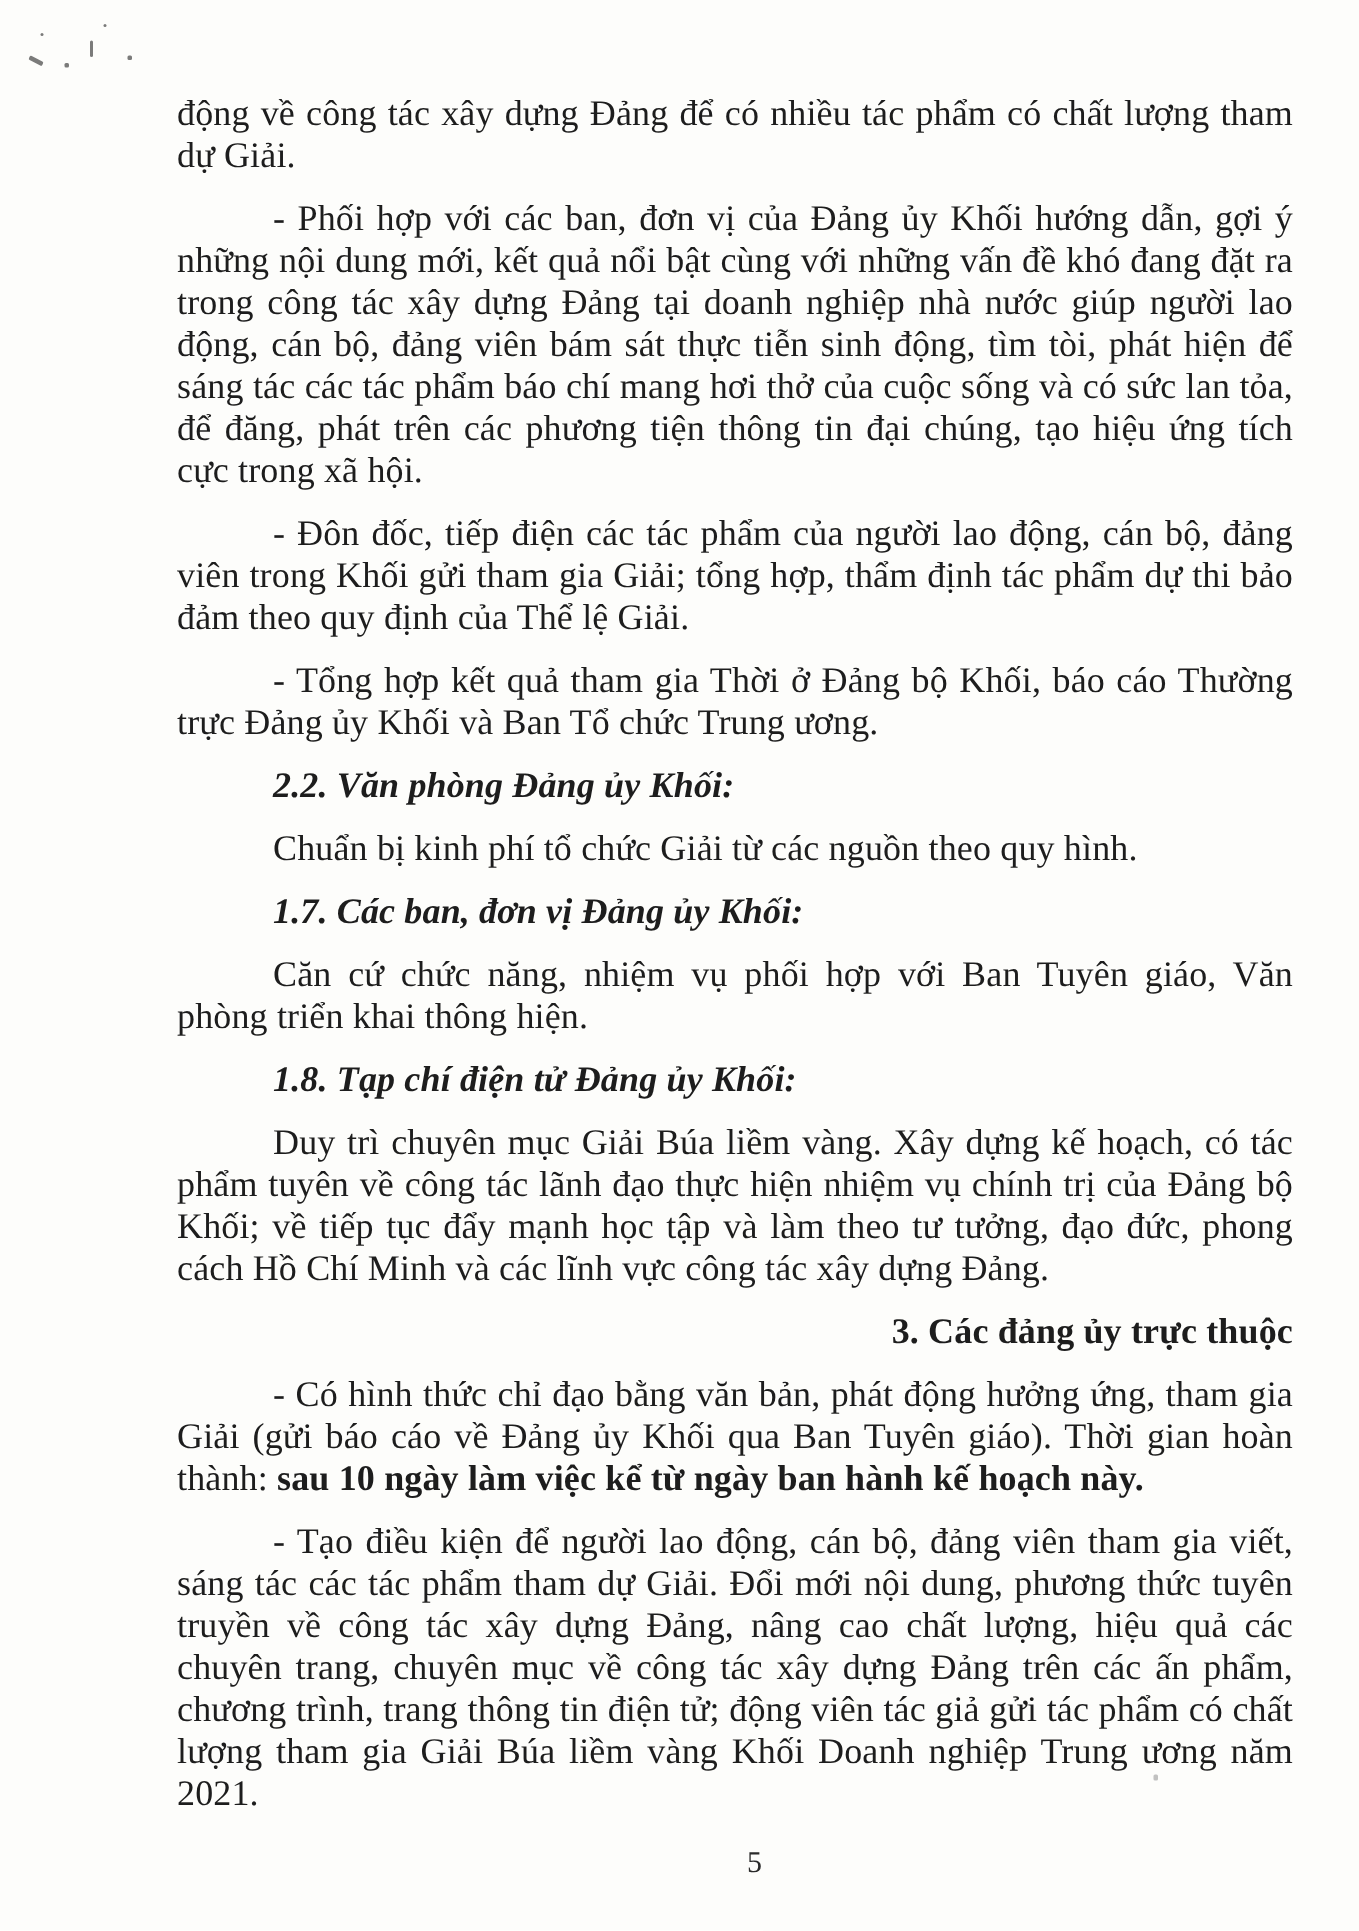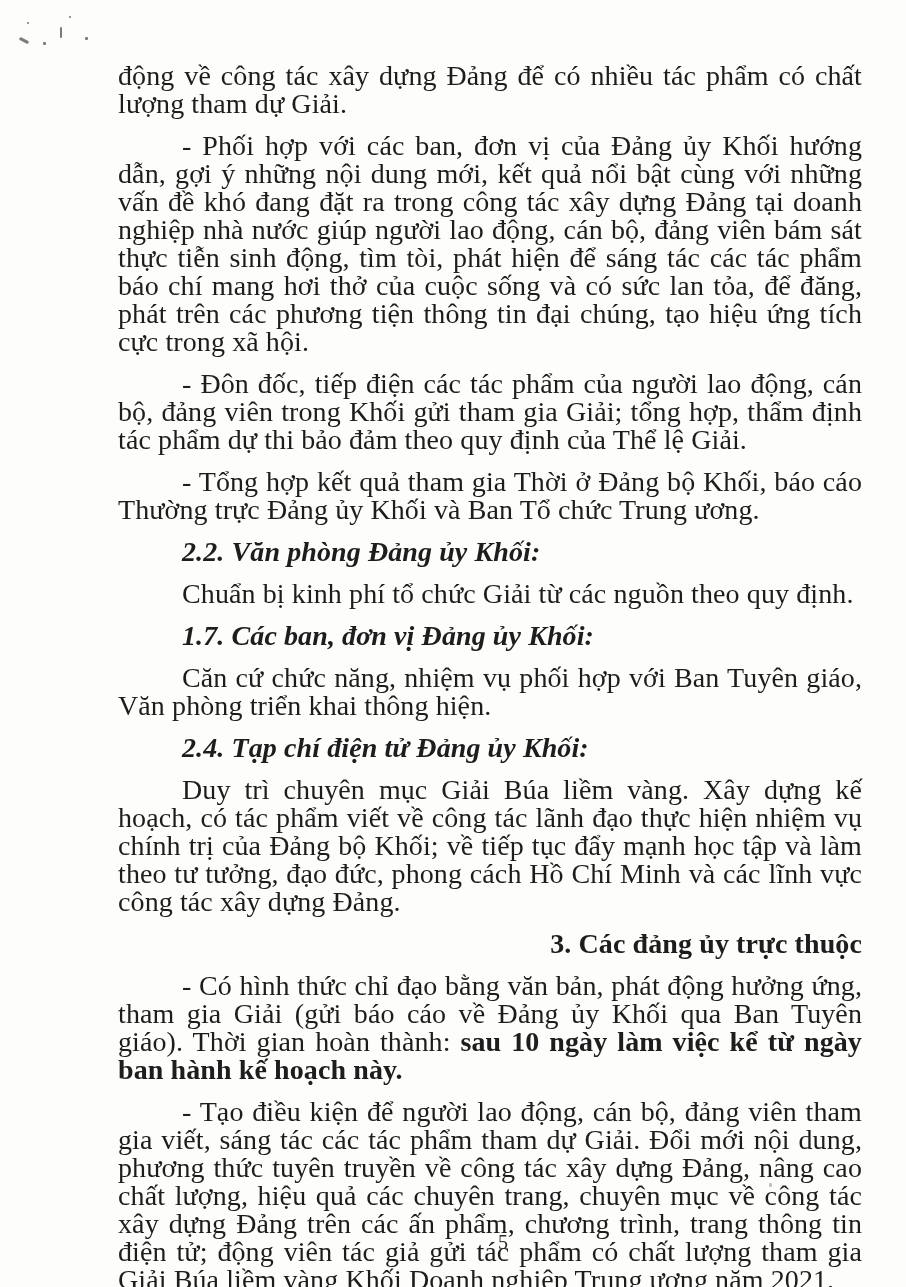--- a/index.html
+++ b/index.html
@@ -17,21 +17,21 @@
     color: #1d1d1d;
   }
   .content {
     position: absolute;
     left: 118px;
     top: 62px;
     width: 744px;
   }
   .para {
     margin: 0 0 14px 0;
-    font-size: 28px;
+    font-size: 24px;
     line-height: 28px;
     text-align: justify;
     text-indent: 64px;
     letter-spacing: 0.1px;
   }
   .para.noindent {
     text-indent: 0;
   }
   .heading-italic {
     font-style: italic;
@@ -87,29 +87,29 @@
     <p class="para noindent">động về công tác xây dựng Đảng để có nhiều tác phẩm có chất lượng tham dự Giải.</p>
 
     <p class="para">- Phối hợp với các ban, đơn vị của Đảng ủy Khối hướng dẫn, gợi ý những nội dung mới, kết quả nổi bật cùng với những vấn đề khó đang đặt ra trong công tác xây dựng Đảng tại doanh nghiệp nhà nước giúp người lao động, cán bộ, đảng viên bám sát thực tiễn sinh động, tìm tòi, phát hiện để sáng tác các tác phẩm báo chí mang hơi thở của cuộc sống và có sức lan tỏa, để đăng, phát trên các phương tiện thông tin đại chúng, tạo hiệu ứng tích cực trong xã hội.</p>
 
     <p class="para">- Đôn đốc, tiếp điện các tác phẩm của người lao động, cán bộ, đảng viên trong Khối gửi tham gia Giải; tổng hợp, thẩm định tác phẩm dự thi bảo đảm theo quy định của Thể lệ Giải.</p>
 
     <p class="para">- Tổng hợp kết quả tham gia Thời ở Đảng bộ Khối, báo cáo Thường trực Đảng ủy Khối và Ban Tổ chức Trung ương.</p>
 
     <p class="para heading-italic">2.2. Văn phòng Đảng ủy Khối:</p>
 
-    <p class="para">Chuẩn bị kinh phí tổ chức Giải từ các nguồn theo quy định.</p>
+    <p class="para">Chuẩn bị kinh phí tổ chức Giải từ các nguồn theo quy hình.</p>
 
     <p class="para heading-italic">1.7. Các ban, đơn vị Đảng ủy Khối:</p>
 
     <p class="para">Căn cứ chức năng, nhiệm vụ phối hợp với Ban Tuyên giáo, Văn phòng triển khai thông hiện.</p>
 
-    <p class="para heading-italic">2.4. Tạp chí điện tử Đảng ủy Khối:</p>
+    <p class="para heading-italic">1.8. Tạp chí điện tử Đảng ủy Khối:</p>
 
-    <p class="para">Duy trì chuyên mục Giải Búa liềm vàng. Xây dựng kế hoạch, có tác phẩm viết về công tác lãnh đạo thực hiện nhiệm vụ chính trị của Đảng bộ Khối; về tiếp tục đẩy mạnh học tập và làm theo tư tưởng, đạo đức, phong cách Hồ Chí Minh và các lĩnh vực công tác xây dựng Đảng.</p>
+    <p class="para">Duy trì chuyên mục Giải Búa liềm vàng. Xây dựng kế hoạch, có tác phẩm tuyên về công tác lãnh đạo thực hiện nhiệm vụ chính trị của Đảng bộ Khối; về tiếp tục đẩy mạnh học tập và làm theo tư tưởng, đạo đức, phong cách Hồ Chí Minh và các lĩnh vực công tác xây dựng Đảng.</p>
 
     <p class="para heading-bold">3. Các đảng ủy trực thuộc</p>
 
     <p class="para"><span>- Có hình thức chỉ đạo bằng văn bản, phát động hưởng ứng, tham gia Giải (gửi báo cáo về Đảng ủy Khối qua Ban Tuyên giáo). Thời gian hoàn thành: </span><strong>sau 10 ngày làm việc kể từ ngày ban hành kế hoạch này.</strong></p>
 
     <p class="para">- Tạo điều kiện để người lao động, cán bộ, đảng viên tham gia viết, sáng tác các tác phẩm tham dự Giải. Đổi mới nội dung, phương thức tuyên truyền về công tác xây dựng Đảng, nâng cao chất lượng, hiệu quả các chuyên trang, chuyên mục về công tác xây dựng Đảng trên các ấn phẩm, chương trình, trang thông tin điện tử; động viên tác giả gửi tác phẩm có chất lượng tham gia Giải Búa liềm vàng Khối Doanh nghiệp Trung ương năm 2021.</p>
 
   </div>
 
   <div class="page-number">5</div>

